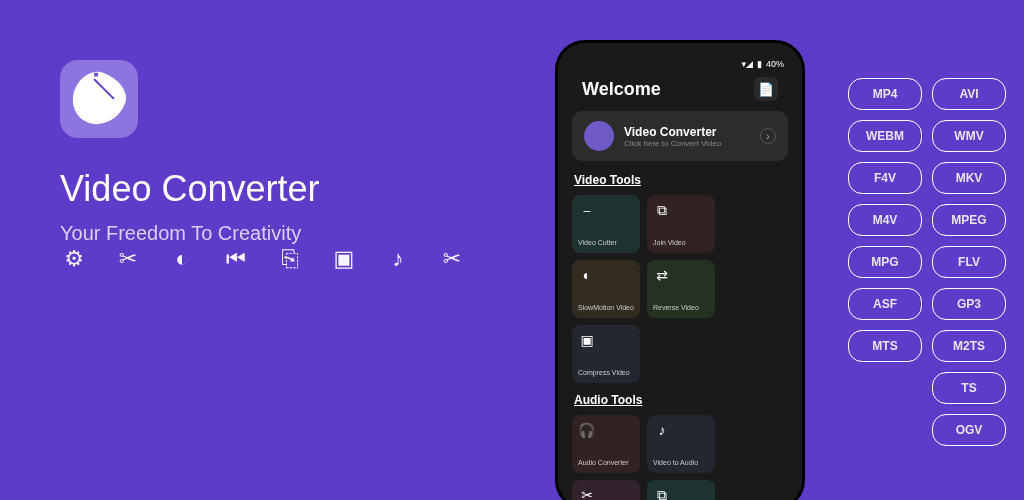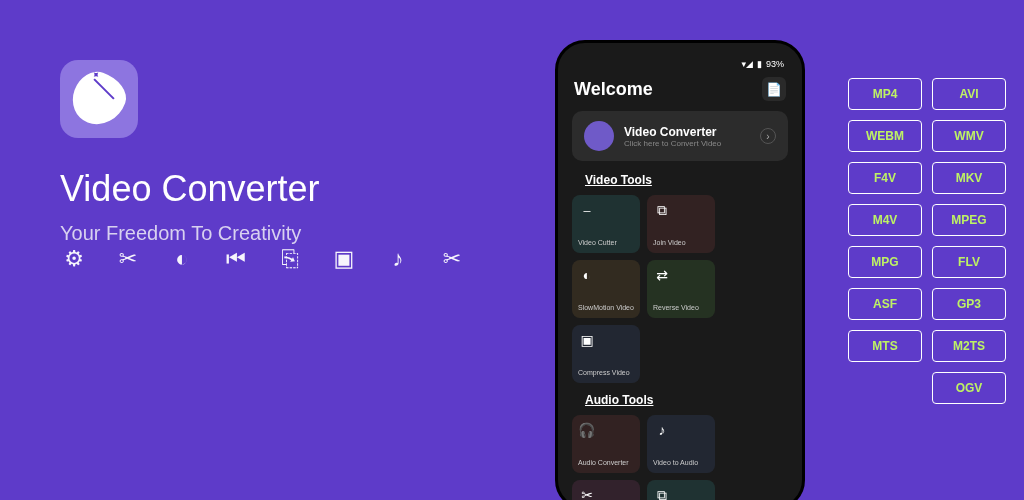--- a/index.html
+++ b/index.html
@@ -8,39 +8,39 @@
 .app-icon{width:78px;height:78px;background:#8d75e0;border-radius:18px;display:flex;align-items:center;justify-content:center;margin-bottom:30px;position:relative}
 .app-icon .blob{position:absolute;width:52px;height:52px;background:#fff;border-radius:40% 60% 55% 45%/50% 40% 60% 50%;transform:rotate(20deg)}
 .app-icon .wand{position:absolute;width:28px;height:2px;background:#5e3bc9;transform:rotate(45deg);top:28px;left:30px}
 .app-icon .wand::after{content:"✦";position:absolute;left:-6px;top:-9px;color:#5e3bc9;font-size:10px}
 h1{font-size:36px;font-weight:400;margin-bottom:12px}
 .tag{font-size:20px;font-weight:300;color:#d8d1f0;}
 .irow{display:flex;gap:26px}
 .irow .ic{width:28px;height:28px;display:flex;align-items:center;justify-content:center;font-size:22px;color:#fff;opacity:.95}
 .phone{position:absolute;left:555px;top:40px;width:250px;height:470px;background:#1a1a1a;border:3px solid #000;border-radius:30px;padding:14px 14px 0;overflow:hidden}
 .sbar{display:flex;justify-content:flex-end;align-items:center;gap:4px;color:#fff;font-size:9px;padding:2px 4px}
-.hdr{display:flex;justify-content:space-between;align-items:center;color:#fff;margin:6px 2px 10px}
+.hdr{display:flex;justify-content:space-between;align-items:center;color:#fff;margin:6px 10px 10px}
 .hdr h2{font-size:18px;font-weight:700}
 .hdr .hicon{width:24px;height:24px;background:#2a2a2a;border-radius:6px;display:flex;align-items:center;justify-content:center;font-size:13px}
 .cvcard{background:#2c2c2c;border-radius:10px;padding:10px 12px;display:flex;align-items:center;gap:10px;margin-bottom:12px}
 .cvcard .dot{width:30px;height:30px;background:#6f5ac8;border-radius:50%;flex:none}
 .cvcard .txt{flex:1}
 .cvcard .t1{color:#fff;font-size:12px;font-weight:600}
 .cvcard .t2{color:#888;font-size:8px}
 .cvcard .arr{color:#aaa;font-size:14px;border:1px solid #555;border-radius:50%;width:16px;height:16px;display:flex;align-items:center;justify-content:center;font-size:10px}
-.sect{color:#fff;font-size:12px;font-weight:700;text-decoration:underline;margin:4px 13px 8px}
+.sect{color:#fff;font-size:12px;font-weight:700;text-decoration:underline;margin:4px 2px 8px}
 .grid{display:flex;flex-wrap:wrap;gap:7px;margin-bottom:10px}
 .tile{width:68px;height:58px;border-radius:8px;padding:6px;display:flex;flex-direction:column;justify-content:space-between}
 .tile .ti{width:18px;height:18px;color:#fff;font-size:14px;display:flex;align-items:center;justify-content:center}
 .tile .tl{color:#ccc;font-size:7px;line-height:1.1}
 .c1{background:rgba(46,125,125,.25)}.c2{background:rgba(125,60,60,.25)}.c3{background:rgba(125,95,50,.25)}
 .c4{background:rgba(70,125,60,.25)}.c5{background:rgba(60,80,125,.25)}.c6{background:rgba(125,60,100,.25)}
 .formats{position:absolute;right:18px;top:78px;display:flex;gap:10px}
 .fcol{display:flex;flex-direction:column;gap:10px}
-.fc{width:74px;height:32px;border:1.5px solid #fff;border-radius:4px;color:#bef264;display:flex;align-items:center;justify-content:center;font-size:12px;font-weight:700}
+.fc{width:74px;height:32px;border:1.5px solid #fff;border-radius:14px;color:#e5e5e5;display:flex;align-items:center;justify-content:center;font-size:12px;font-weight:700}
 </style>
 </head>
 <body>
 
 <div class="left">
   <div class="app-icon">
     <div class="blob"></div>
       <div class="wand"></div>
   </div>
   <h1>Video Converter</h1>
@@ -54,21 +54,21 @@
       <div class="ic">▣</div>
       <div class="ic">♪</div>
       <div class="ic">✂</div>
     </div>
 </div>
 
 <div class="phone">
   <div class="sbar">
     <span>▾◢</span>
     <span>▮</span>
-    <span>93%</span>
+    <span>40%</span>
   </div>
   <div class="hdr">
     <h2>Welcome</h2>
     <div class="hicon">📄</div>
   </div>
   <div class="cvcard">
     <div class="dot"></div>
     <div class="txt">
       <div class="t1">Video Converter</div>
       <div class="t2">Click here to Convert Video</div>
@@ -128,15 +128,16 @@
       <div class="fc">MTS</div>
     </div>
   <div class="fcol" id="fc2">
       <div class="fc">AVI</div>
       <div class="fc">WMV</div>
       <div class="fc">MKV</div>
       <div class="fc">MPEG</div>
       <div class="fc">FLV</div>
       <div class="fc">GP3</div>
       <div class="fc">M2TS</div>
+      <div class="fc">TS</div>
       <div class="fc">OGV</div>
     </div>
 </div>
 
 </body></html>

